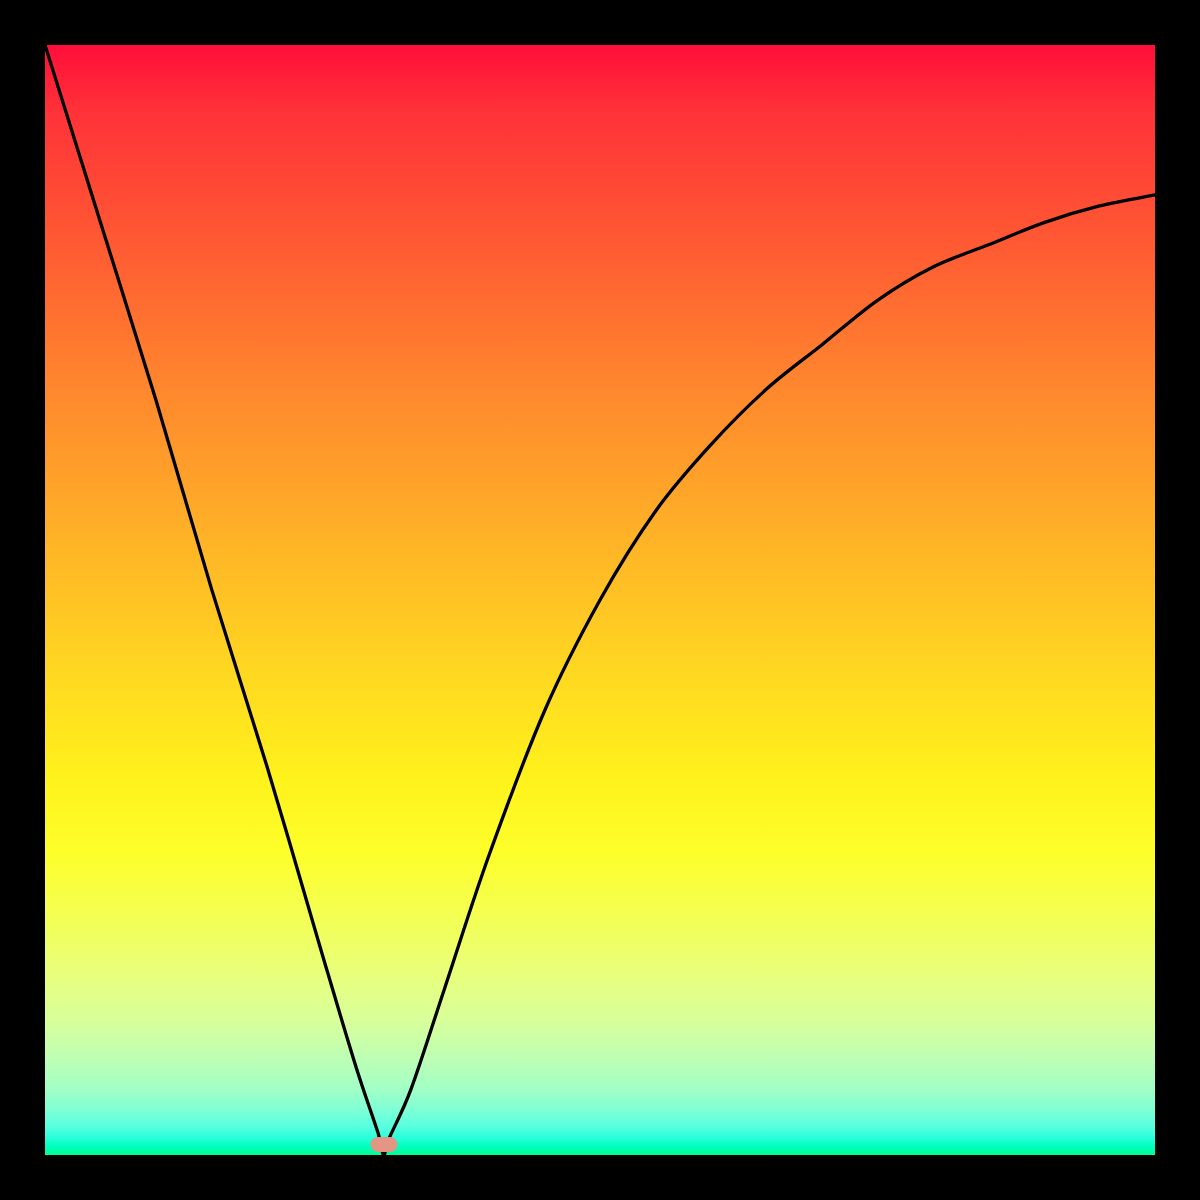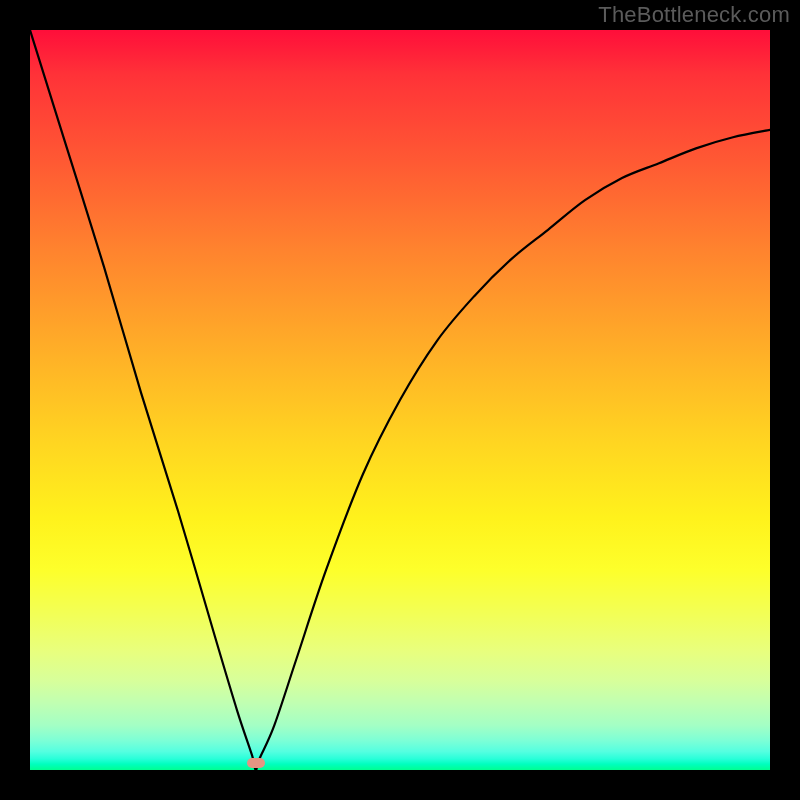--- a/index.html
+++ b/index.html
@@ -69,21 +69,20 @@
     border-radius: 5px;
     background: #e49583;
     bottom: 2px;
     transform: translateX(-50%);
   }
 </style>
 </head>
 <body>
 
 <div class="frame">
-  <div class="watermark">TheBottleneck.com</div>
 
   <div class="plot">
     <svg class="curve" viewBox="0 0 740 740" preserveAspectRatio="none">
       <path id="curve-path" fill="none" stroke="#000" stroke-width="2.2" stroke-linejoin="round" stroke-linecap="round" d="M 0.00 0.00 C 6.17 19.73, 24.67 78.93, 37.00 118.40 C 49.33 157.87, 61.67 196.10, 74.00 236.80 C 86.33 277.50, 98.67 321.90, 111.00 362.60 C 123.33 403.30, 135.67 440.30, 148.00 481.00 C 160.33 521.70, 175.13 573.50, 185.00 606.80 C 194.87 640.10, 201.03 661.07, 207.20 680.80 C 213.37 700.53, 218.92 715.33, 222.00 725.20 C 225.08 735.07, 224.47 739.38, 225.70 740.00 C 226.93 740.62, 226.32 736.30, 229.40 728.90 C 232.48 721.50, 238.03 712.25, 244.20 695.60 C 250.37 678.95, 257.77 654.90, 266.40 629.00 C 275.03 603.10, 284.90 571.03, 296.00 540.20 C 307.10 509.37, 320.67 472.37, 333.00 444.00 C 345.33 415.63, 357.67 392.20, 370.00 370.00 C 382.33 347.80, 394.67 328.07, 407.00 310.80 C 419.33 293.53, 431.67 279.97, 444.00 266.40 C 456.33 252.83, 468.67 240.50, 481.00 229.40 C 493.33 218.30, 505.67 209.67, 518.00 199.80 C 530.33 189.93, 542.67 178.83, 555.00 170.20 C 567.33 161.57, 579.67 154.17, 592.00 148.00 C 604.33 141.83, 616.67 138.13, 629.00 133.20 C 641.33 128.27, 653.67 122.72, 666.00 118.40 C 678.33 114.08, 690.67 110.38, 703.00 107.30 C 715.33 104.22, 733.83 101.13, 740.00 99.90"></path>
     </svg>
     <div class="min-marker" id="min-marker" style="left: 225.7px;"></div>
   </div>
 </div>
 
 </body></html>

